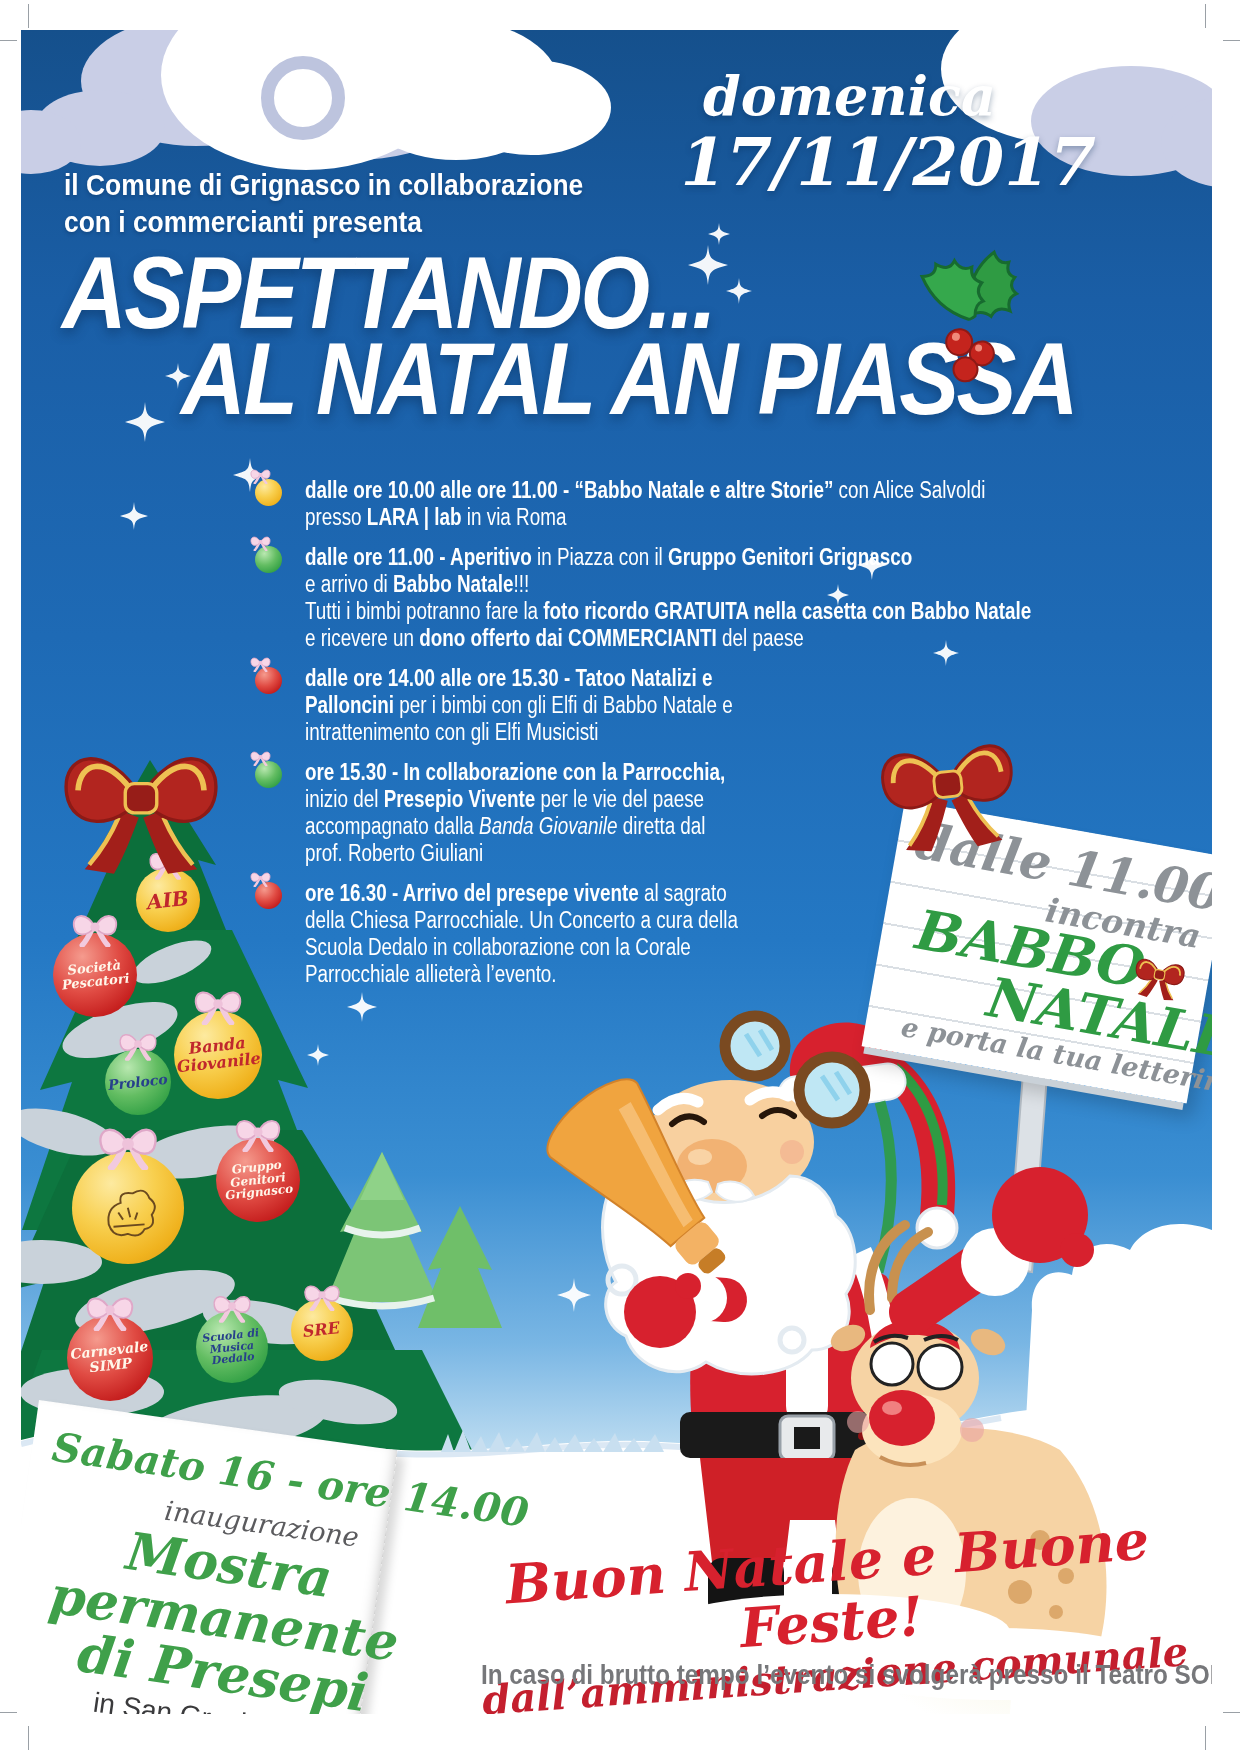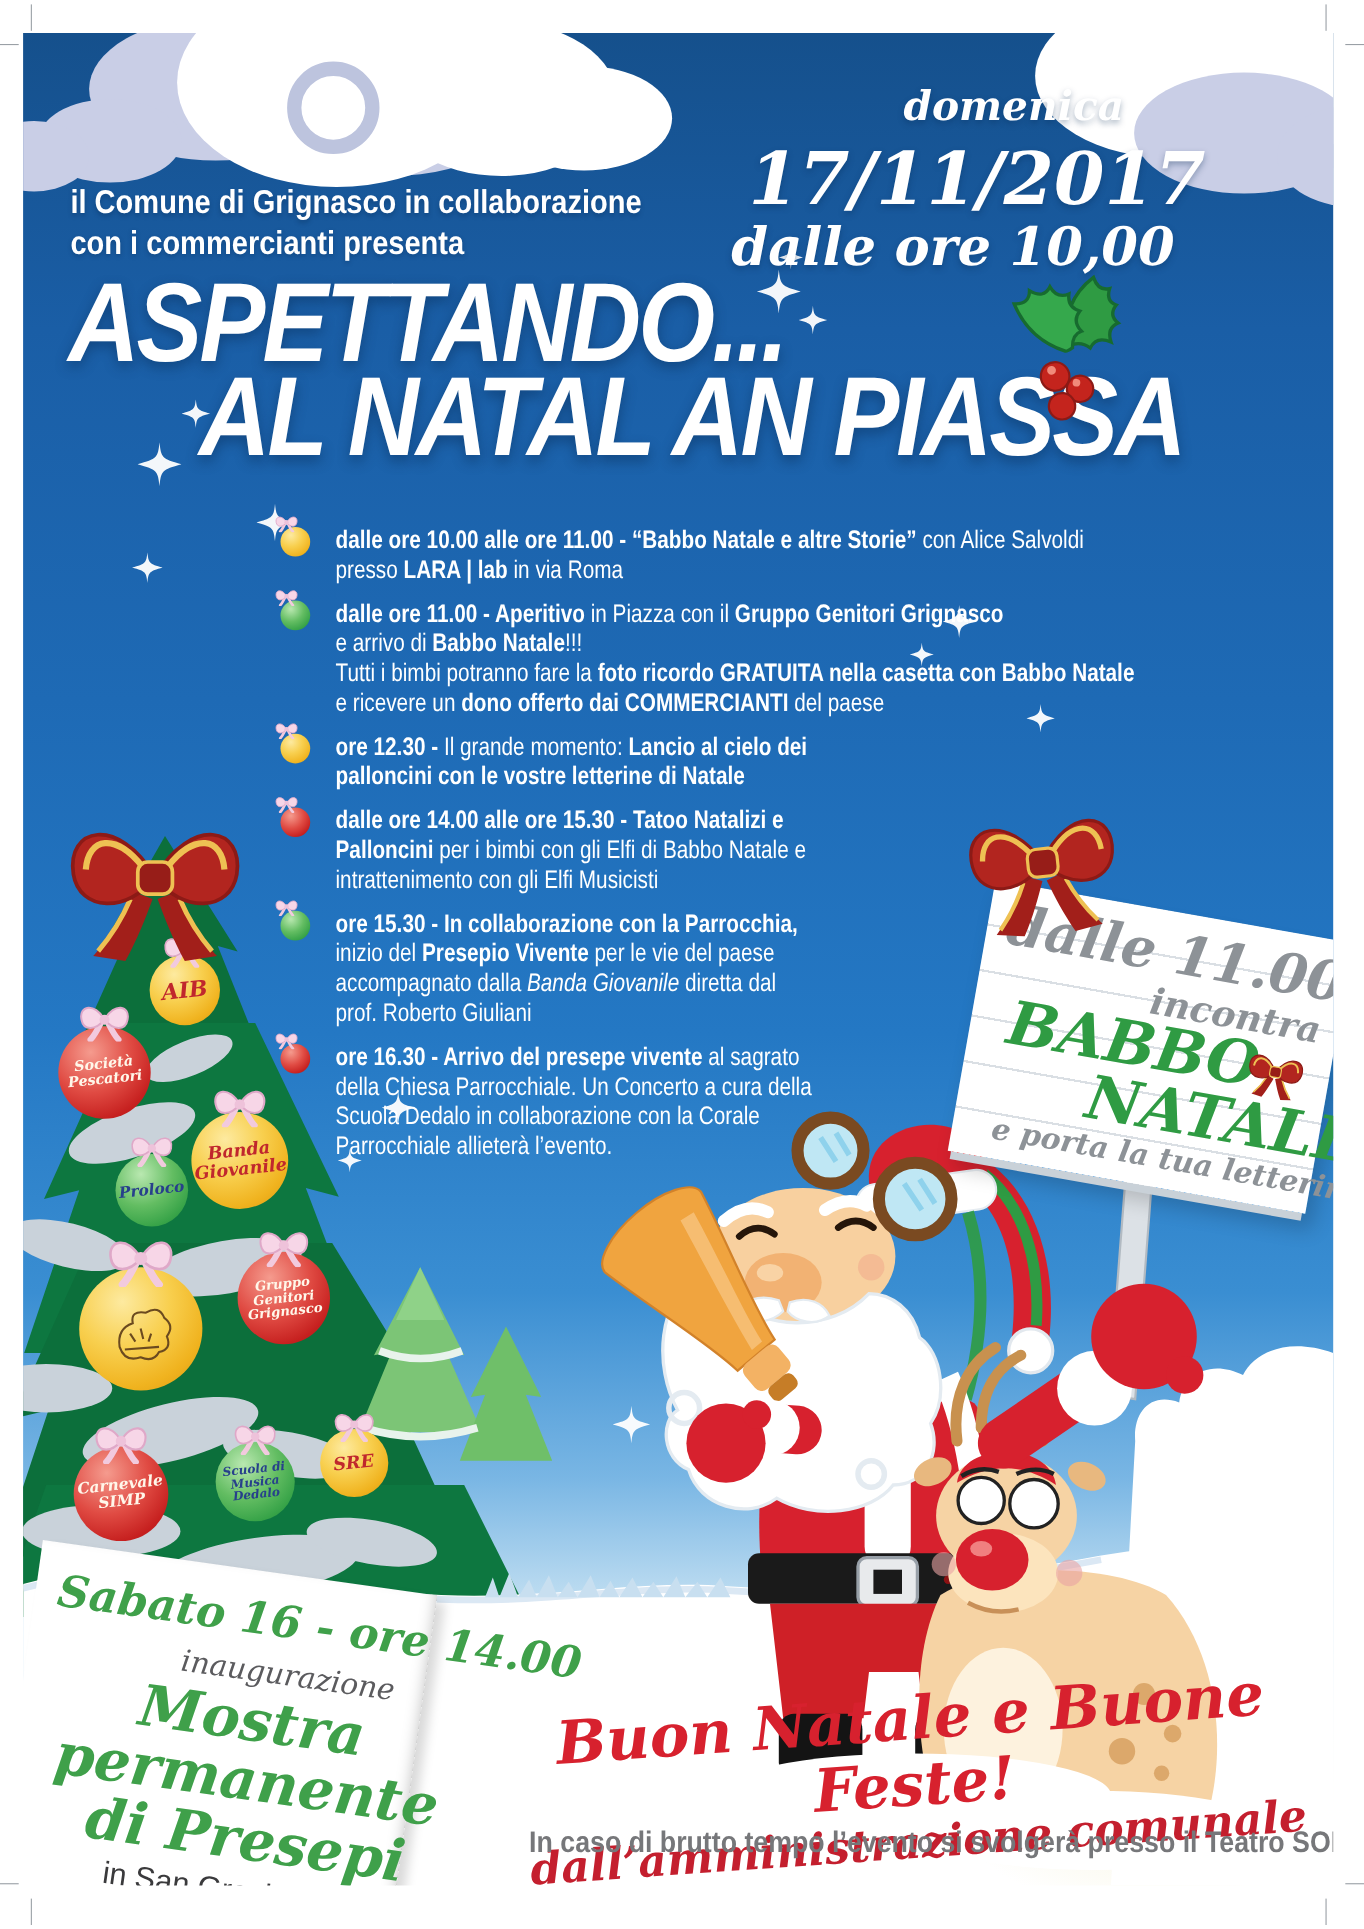--- a/index.html
+++ b/index.html
@@ -36,21 +36,21 @@
   .obow{position:absolute;left:50%;transform:translateX(-50%)}
   .osketch{position:absolute;left:18%;top:24%;width:64%;height:64%}
 
   #presenter{position:absolute;left:43px;top:136px;z-index:8;color:#fff;font-weight:700;
      font-size:30px;line-height:37px;transform:scaleX(.88);transform-origin:left top;
      text-shadow:0 2px 4px rgba(6,40,80,.35);white-space:nowrap}
 
   #dateblock{position:absolute;left:560px;top:36px;width:515px;text-align:right;z-index:8;color:#fff;
      font-family:"DejaVu Serif",serif;font-style:italic;font-weight:700;
      text-shadow:0 3px 6px rgba(6,40,80,.35)}
-  #date-weekday{font-size:37px;line-height:60px;margin-right:74px}
+  #date-weekday{font-size:54px;line-height:60px;margin-right:100px}
   #date-date{font-size:66px;line-height:72px;margin-right:0}
   #date-time{font-size:48px;line-height:54px;margin-right:28px}
 
   .title-line{position:absolute;z-index:8;color:#fff;font-style:italic;font-weight:700;
      font-size:102px;line-height:1;letter-spacing:-3px;transform:scaleX(.88);transform-origin:left top;
      text-shadow:0 5px 12px rgba(6,40,80,.45);white-space:nowrap}
   #title1{left:41px;top:212px}
   #title2{left:160px;top:298px}
   #holly{position:absolute;left:878px;top:206px;width:150px;height:160px;z-index:8;transform:rotate(8deg)}
 
@@ -417,21 +417,20 @@
   </svg>
 
   <div id="presenter">
     <div>il Comune di Grignasco in collaborazione</div>
     <div>con i commercianti presenta</div>
   </div>
 
   <div id="dateblock">
     <div id="date-weekday">domenica</div>
     <div id="date-date">17/11/2017</div>
-    <div id="date-time">dalle ore 10,00</div>
   </div>
 
   <div id="title1" class="title-line">ASPETTANDO...</div>
   <div id="title2" class="title-line">AL NATAL AN PIASSA</div>
   <svg id="holly" viewBox="0 0 150 160">
       <use href="#holly-sym"></use>
     </svg>
 
   <ul id="events">
     <li>
@@ -440,27 +439,20 @@
           <use href="#bow-pink"></use>
         </svg>
       <div class="evtext"><span class="b">dalle ore 10.00 alle ore 11.00 - “Babbo Natale e altre Storie”</span><span> con Alice Salvoldi</span><br><span>presso </span><span class="b">LARA | lab</span><span> in via Roma</span></div>
     </li>
     <li>
       <span class="bullet" data-color="green"></span>
       <svg class="minibow" viewBox="0 0 60 44">
           <use href="#bow-pink"></use>
         </svg>
       <div class="evtext"><span class="b">dalle ore 11.00 - Aperitivo</span><span> in Piazza con il </span><span class="b">Gruppo Genitori Grignasco</span><br><span>e arrivo di </span><span class="b">Babbo Natale</span><span>!!!</span><br><span>Tutti i bimbi potranno fare la </span><span class="b">foto ricordo GRATUITA nella casetta con Babbo Natale</span><br><span>e ricevere un </span><span class="b">dono offerto dai COMMERCIANTI</span><span> del paese</span></div>
-    </li>
-    <li>
-      <span class="bullet" data-color="gold"></span>
-      <svg class="minibow" viewBox="0 0 60 44">
-          <use href="#bow-pink"></use>
-        </svg>
-      <div class="evtext"><span class="b">ore 12.30 -</span><span> Il grande momento: </span><span class="b">Lancio al cielo dei</span><br><span class="b">palloncini con le vostre letterine di Natale</span></div>
     </li>
     <li>
       <span class="bullet" data-color="red"></span>
       <svg class="minibow" viewBox="0 0 60 44">
           <use href="#bow-pink"></use>
         </svg>
       <div class="evtext"><span class="b">dalle ore 14.00 alle ore 15.30 - Tatoo Natalizi e</span><br><span class="b">Palloncini</span><span> per i bimbi con gli Elfi di Babbo Natale e</span><br><span>intrattenimento con gli Elfi Musicisti</span></div>
     </li>
     <li>
       <span class="bullet" data-color="green"></span>

